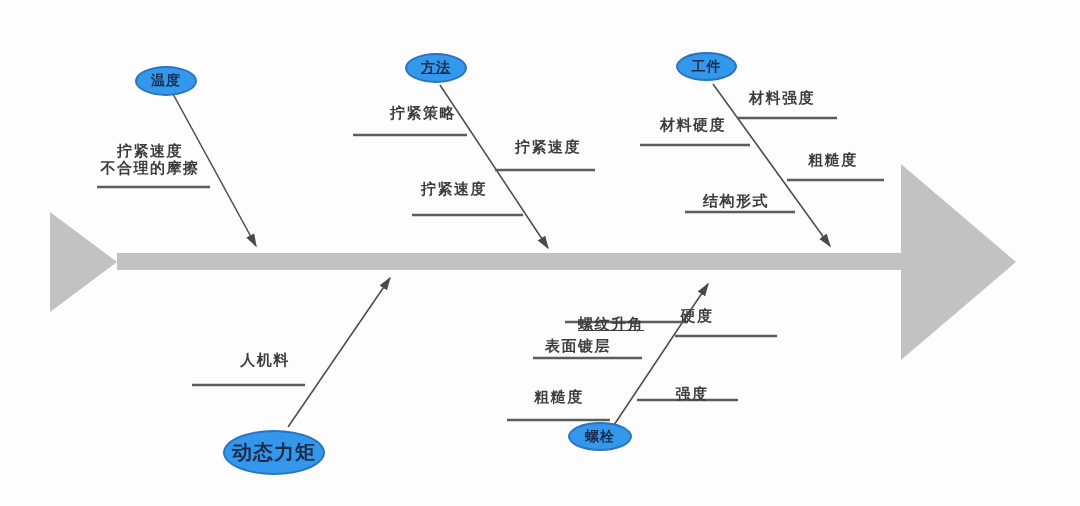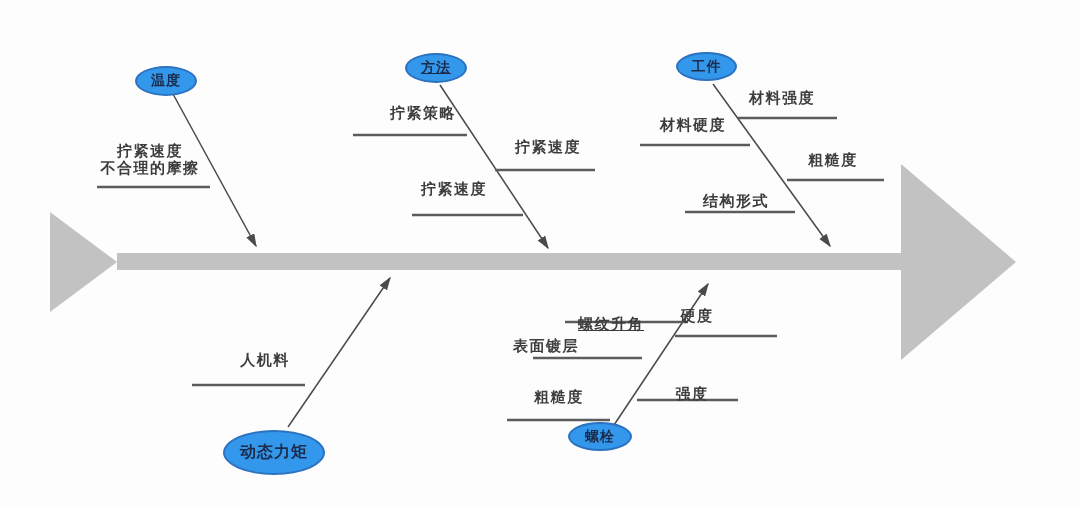--- a/index.html
+++ b/index.html
@@ -44,21 +44,21 @@
     align-items: center;
     justify-content: center;
     background: var(--node-fill, #3398ec);
     border: 2px solid var(--node-border, #2b72c0);
     color: var(--node-text, #1c2b4a);
     font-size: 14px;
     font-weight: bold;
     letter-spacing: 1px;
   }
   .node-lg {
-    font-size: 16px;
+    font-size: 20px;
   }
   .cause {
     position: absolute;
     transform: translateX(-50%);
     color: var(--cause-text, #3d3d3d);
     font-size: 15px;
     font-weight: bold;
     letter-spacing: 1.5px;
     line-height: 1.15;
     white-space: pre-line;
@@ -118,17 +118,17 @@
 
   <div class="cause" style="left:782px; top:90px;">材料强度</div>
   <div class="cause" style="left:693px; top:117px;">材料硬度</div>
   <div class="cause" style="left:833px; top:152px;">粗糙度</div>
   <div class="cause" style="left:736px; top:193px;">结构形式</div>
 
   <div class="cause" style="left:235px; top:352px;margin-left:30px;">人机料</div>
 
   <div class="cause" style="left:611px; top:316px;text-decoration:underline;">螺纹升角</div>
   <div class="cause" style="left:697px; top:308px;">硬度</div>
-  <div class="cause" style="left:546px; top:338px;">表面镀层</div>
+  <div class="cause" style="left:578px; top:338px;">表面镀层</div>
   <div class="cause" style="left:692px; top:371px;margin-top:15px;">强度</div>
   <div class="cause" style="left:559px; top:389px;">粗糙度</div>
 
 </div>
 
 </body></html>

